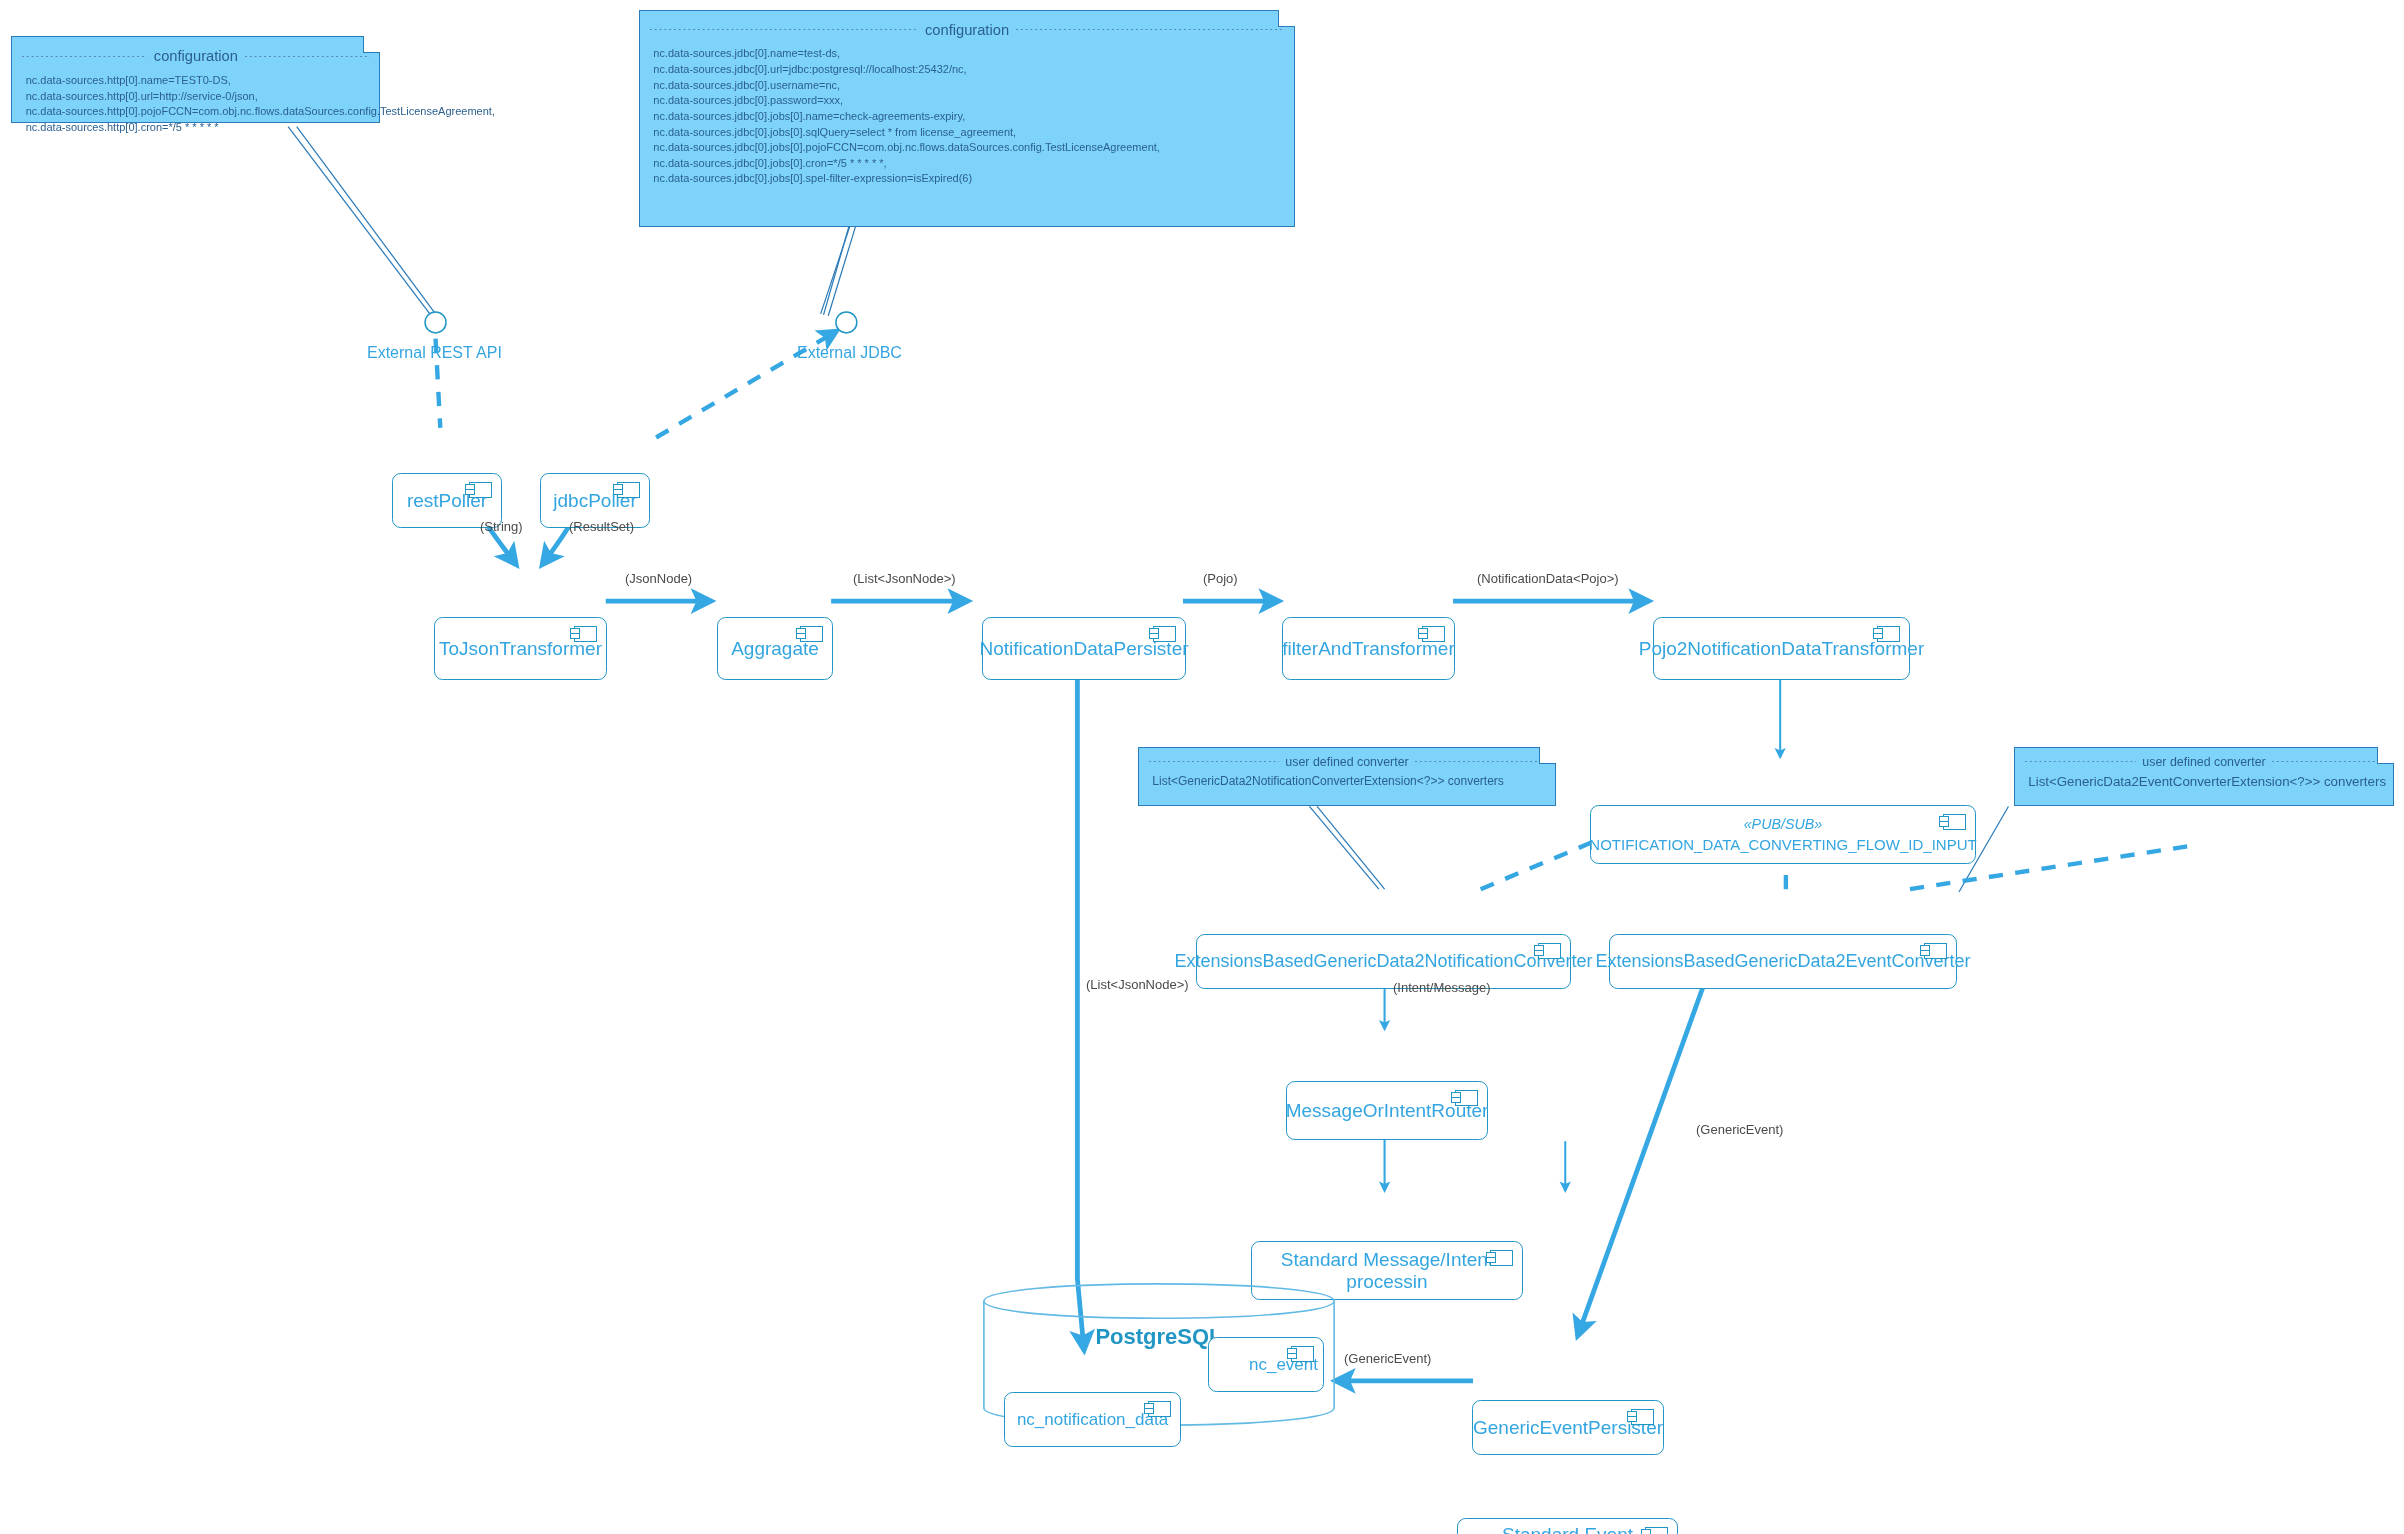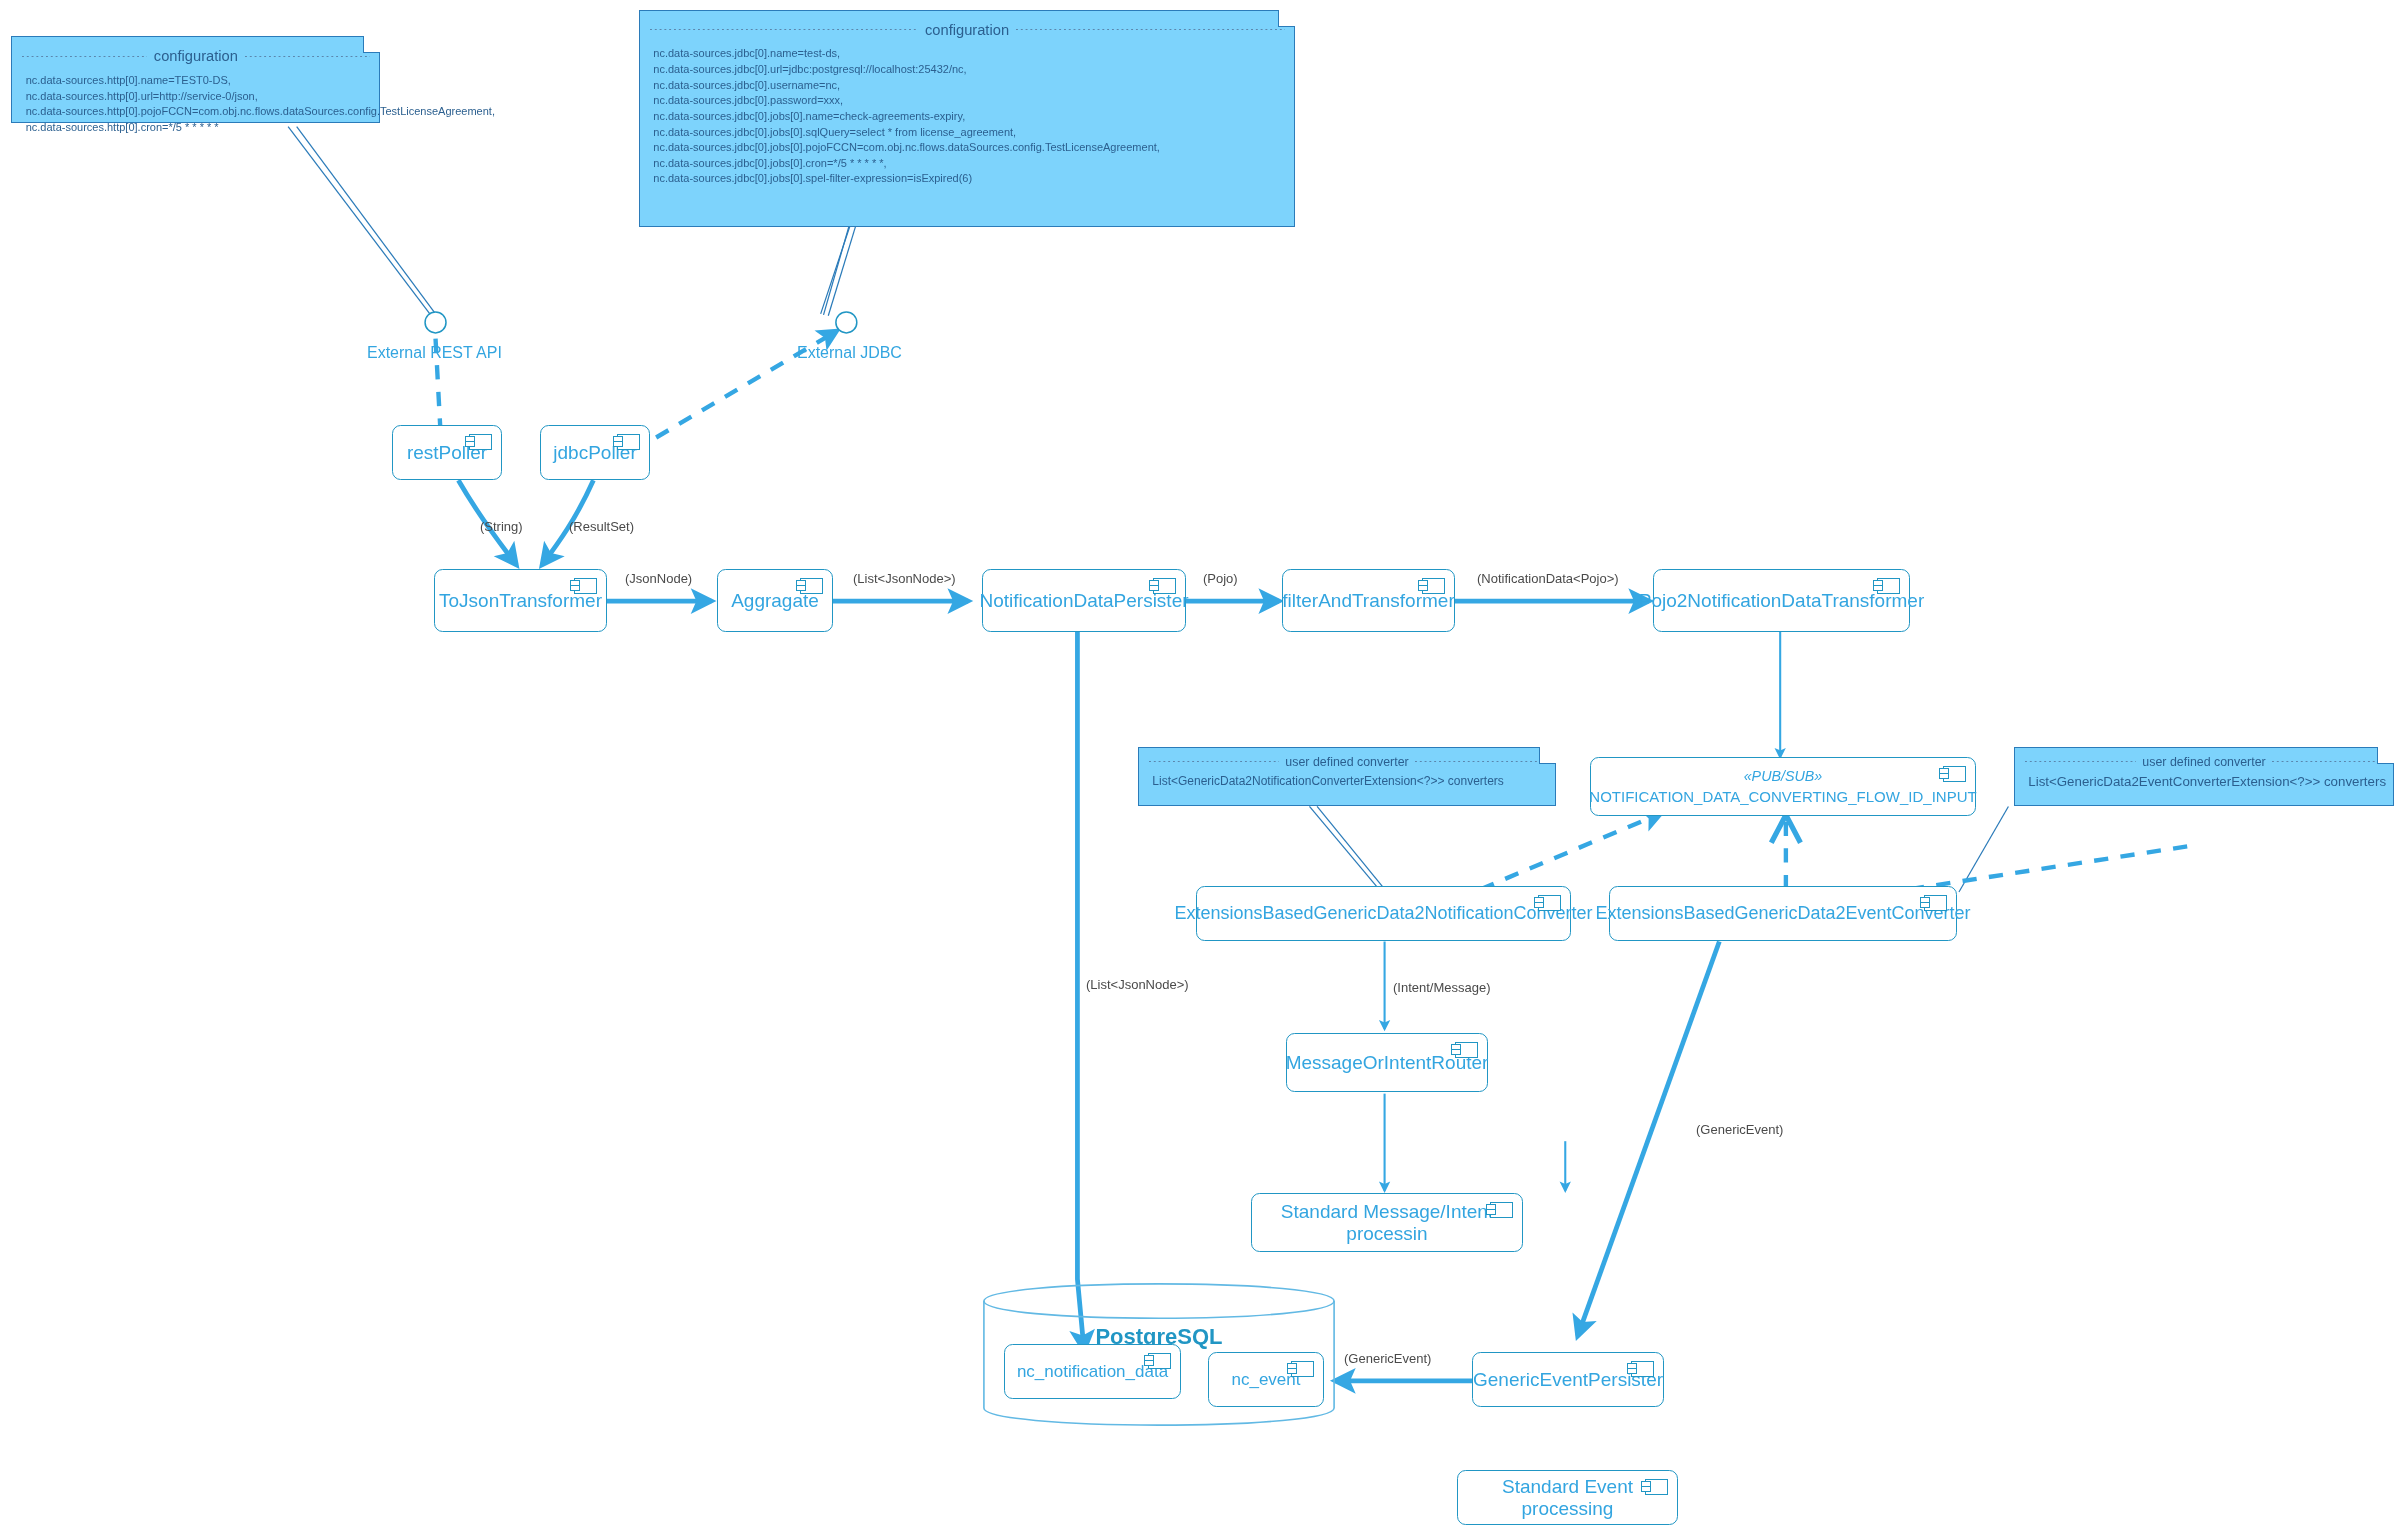--- a/index.html
+++ b/index.html
@@ -19,20 +19,21 @@
   
   .component{
     border:1.5px solid #2196c4;
     border-radius:8.6px;
     background:#ffffff;
     display:flex;align-items:center;justify-content:center;
     color:#33a5e0;
     font-size:19px;
     text-align:center;
     padding:0 5px;
+    margin-top:48px;
   }
   .component .lbl{line-height:1.15;}
   
   .cicon{position:absolute;right:8.6px;top:7.6px;width:21px;height:14.3px;
          border:1.4px solid #2196c4;background:#fff;}
   .cicon::before,.cicon::after{
     content:"";position:absolute;left:-5.7px;width:8.6px;height:3.8px;
     border:1.3px solid #2196c4;background:#fff;}
   .cicon::before{top:1.9px;}
   .cicon::after{top:6.7px;}
@@ -301,21 +302,21 @@
       <path d="M2,20 C2,31 85,38 186,38 C287,38 370,31 370,20" fill="none" stroke="#62b9e4" stroke-width="1.7"></path>
     </svg>
     <div class="db-title" style="top:42px;">PostgreSQL</div>
   </div>
 
   <div class="component abs" style="left:1004px;top:1344px;width:177px;height:55px;font-size:17px;">
     <span class="cicon"></span>
     <span class="lbl">nc_notification_data</span>
   </div>
 
-  <div class="component abs" style="left:1208px;top:1352px;width:116px;height:55px;font-size:17px;">
+  <div class="component abs" style="left:1208px;top:1289px;width:116px;height:55px;font-size:17px;justify-content:flex-end;">
     <span class="cicon"></span>
     <span class="lbl">nc_event</span>
   </div>
 
   <div class="component abs" style="left:1472px;top:1352px;width:192px;height:55px;">
     <span class="cicon"></span>
     <span class="lbl">GenericEventPersister</span>
   </div>
 
   <div class="component abs" style="left:1457px;top:1470px;width:221px;height:55px;">

